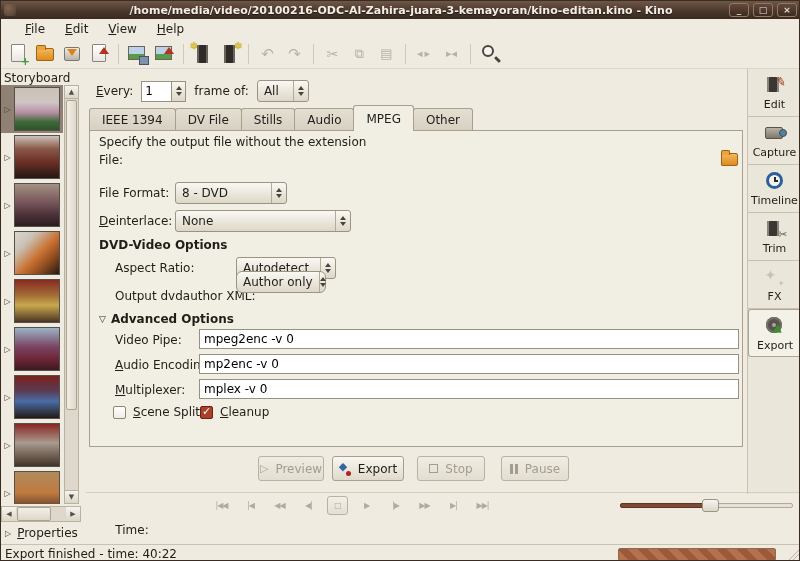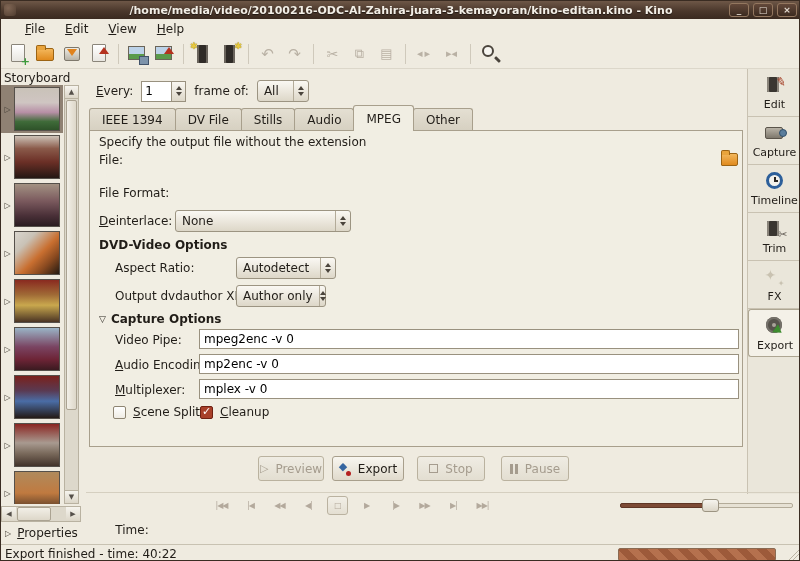--- a/index.html
+++ b/index.html
@@ -384,20 +384,27 @@
       <span class="tab">Other</span>
     </div>
 
     <div class="panel">
       <span class="p-abs hint">Specify the output file without the extension</span>
 
       <span class="p-abs lbl" style="left:9px; top:22px;">File:</span>
       <span class="file-folder" style="left:631px; top:22px;"></span>
 
       <span class="p-abs lbl" style="left:9px; top:55px;">File Format:</span>
+      <span class="p-abs combo" style="left:85px; top:51px; width:112px;">
+        <span class="combo-val">8 - DVD</span>
+        <span class="combo-arrows">
+            <i class="tri-up"></i>
+            <i class="tri-dn"></i>
+          </span>
+      </span>
 
       <span class="p-abs lbl mn" style="left:9px; top:83px; display:inline-block;">Deinterlace:</span>
       <span class="p-abs combo" style="left:85px; top:79px; width:176px;">
         <span class="combo-val">None</span>
         <span class="combo-arrows">
             <i class="tri-up"></i>
             <i class="tri-dn"></i>
           </span>
       </span>
 
@@ -406,31 +413,31 @@
       <span class="p-abs lbl" style="left:25px; top:130px;">Aspect Ratio:</span>
       <span class="p-abs combo" style="left:146px; top:126px; width:100px;">
         <span class="combo-val">Autodetect</span>
         <span class="combo-arrows">
             <i class="tri-up"></i>
             <i class="tri-dn"></i>
           </span>
       </span>
 
       <span class="p-abs lbl" style="left:25px; top:158px;">Output dvdauthor XML:</span>
-      <span class="p-abs combo" style="left:146px; top:154px; width:90px;">
+      <span class="p-abs combo" style="left:146px; top:140px; width:90px;border-radius:6px;">
         <span class="combo-val">Author only</span>
         <span class="combo-arrows">
             <i class="tri-up"></i>
             <i class="tri-dn"></i>
           </span>
       </span>
 
       <span class="p-abs" style="left:9px; top:181px; display:flex; align-items:center;">
         <span class="expander-tri">▽</span>
-        <span class="section-title">Capture Options</span>
+        <span class="section-title">Advanced Options</span>
       </span>
 
       <span class="p-abs lbl" style="left:25px; top:202px;">Video Pipe:</span>
       <input class="p-abs entry" style="left: 109px; top: 198px; width: 540px;" value="mpeg2enc -v 0">
 
       <span class="p-abs lbl mn" style="left:25px; top:227px; display:inline-block;">Audio Encoding:</span>
       <input class="p-abs entry" style="left: 109px; top: 223px; width: 540px;" value="mp2enc -v 0">
 
       <span class="p-abs lbl mn" style="left:25px; top:252px; display:inline-block;">Multiplexer:</span>
       <input class="p-abs entry" style="left: 109px; top: 248px; width: 540px;" value="mplex -v 0">

